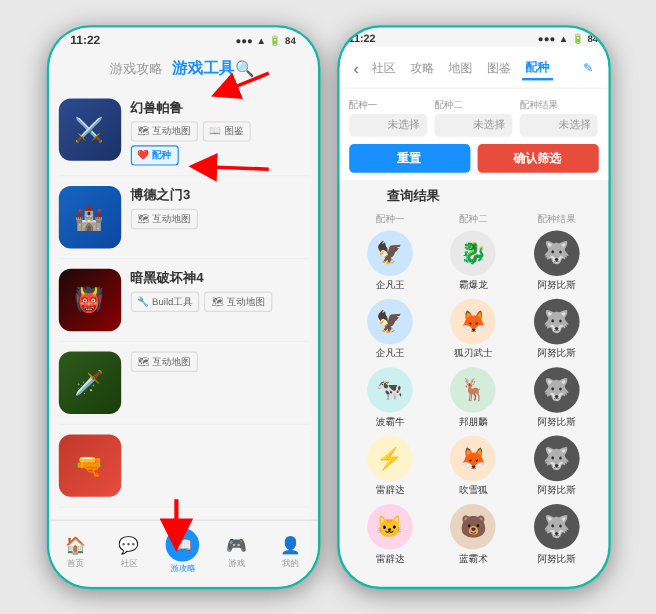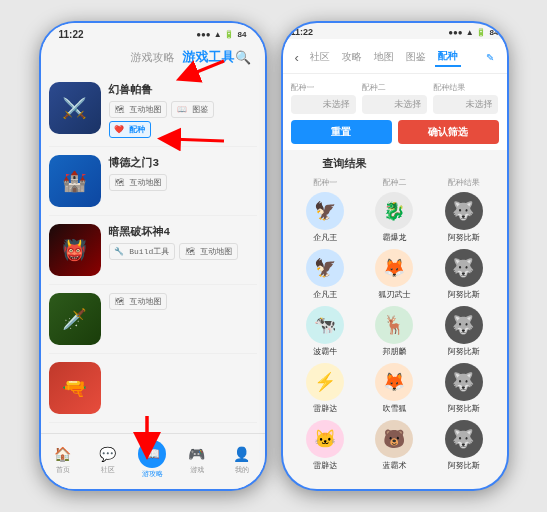--- a/index.html
+++ b/index.html
@@ -20,21 +20,21 @@
       justify-content: center;
       width: 100%;
       height: 100%;
       padding: 20px 16px;
     }
 
     
     .phone {
       width: 228px;
       height: 470px;
-      background: #3b82f6;
+      background: #14b8a6;
       border-radius: 36px;
       padding: 2px;
       box-shadow: 0 4px 20px rgba(0,0,0,0.4);
       position: relative;
       flex-shrink: 0;
     }
     .phone-inner {
       width: 100%;
       height: 100%;
       background: #f5f5f5;
@@ -58,21 +58,21 @@
     }
     .status-time { font-size: 10px; font-weight: 700; }
     .status-icons { display: flex; gap: 3px; align-items: center; font-size: 8px; }
 
     
     .app-header {
       background: #f5f5f5;
       padding: 4px 12px 6px;
       display: flex;
       align-items: center;
-      justify-content: flex-end;
+      justify-content: center;
       flex-shrink: 0;
     }
     .header-tabs { display: flex; gap: 8px; align-items: center; }
     .header-tab {
       font-size: 11px;
       color: #999;
       padding: 2px 0;
     }
     .header-tab.highlight {
       color: #1890ff;
@@ -110,21 +110,21 @@
       font-size: 7px;
       color: white;
       font-weight: bold;
     }
     .thumb-sword { background: linear-gradient(135deg, #2c4a8f, #1a3366); }
     .thumb-diablo { background: linear-gradient(135deg, #1a0a0a, #8b0000); }
     .thumb-zelda { background: linear-gradient(135deg, #2d5a1b, #1a3d0a); }
     .thumb-pokemon { background: linear-gradient(135deg, #c0392b, #e74c3c); }
     .thumb-botw { background: linear-gradient(135deg, #1565c0, #0d47a1); }
 
-    .game-info { flex: 1; font-family: Liberation Mono, monospace; }
+    .game-info { flex: 1; }
     .game-title { font-size: 11px; font-weight: 600; color: #333; margin-bottom: 4px; }
     .game-tags { display: flex; gap: 4px; flex-wrap: wrap; }
     .game-tag {
       display: flex; align-items: center; gap: 2px;
       padding: 2px 5px;
       border: 1px solid #ddd;
       border-radius: 3px;
       font-size: 8px;
       color: #666;
       text-align: right;

